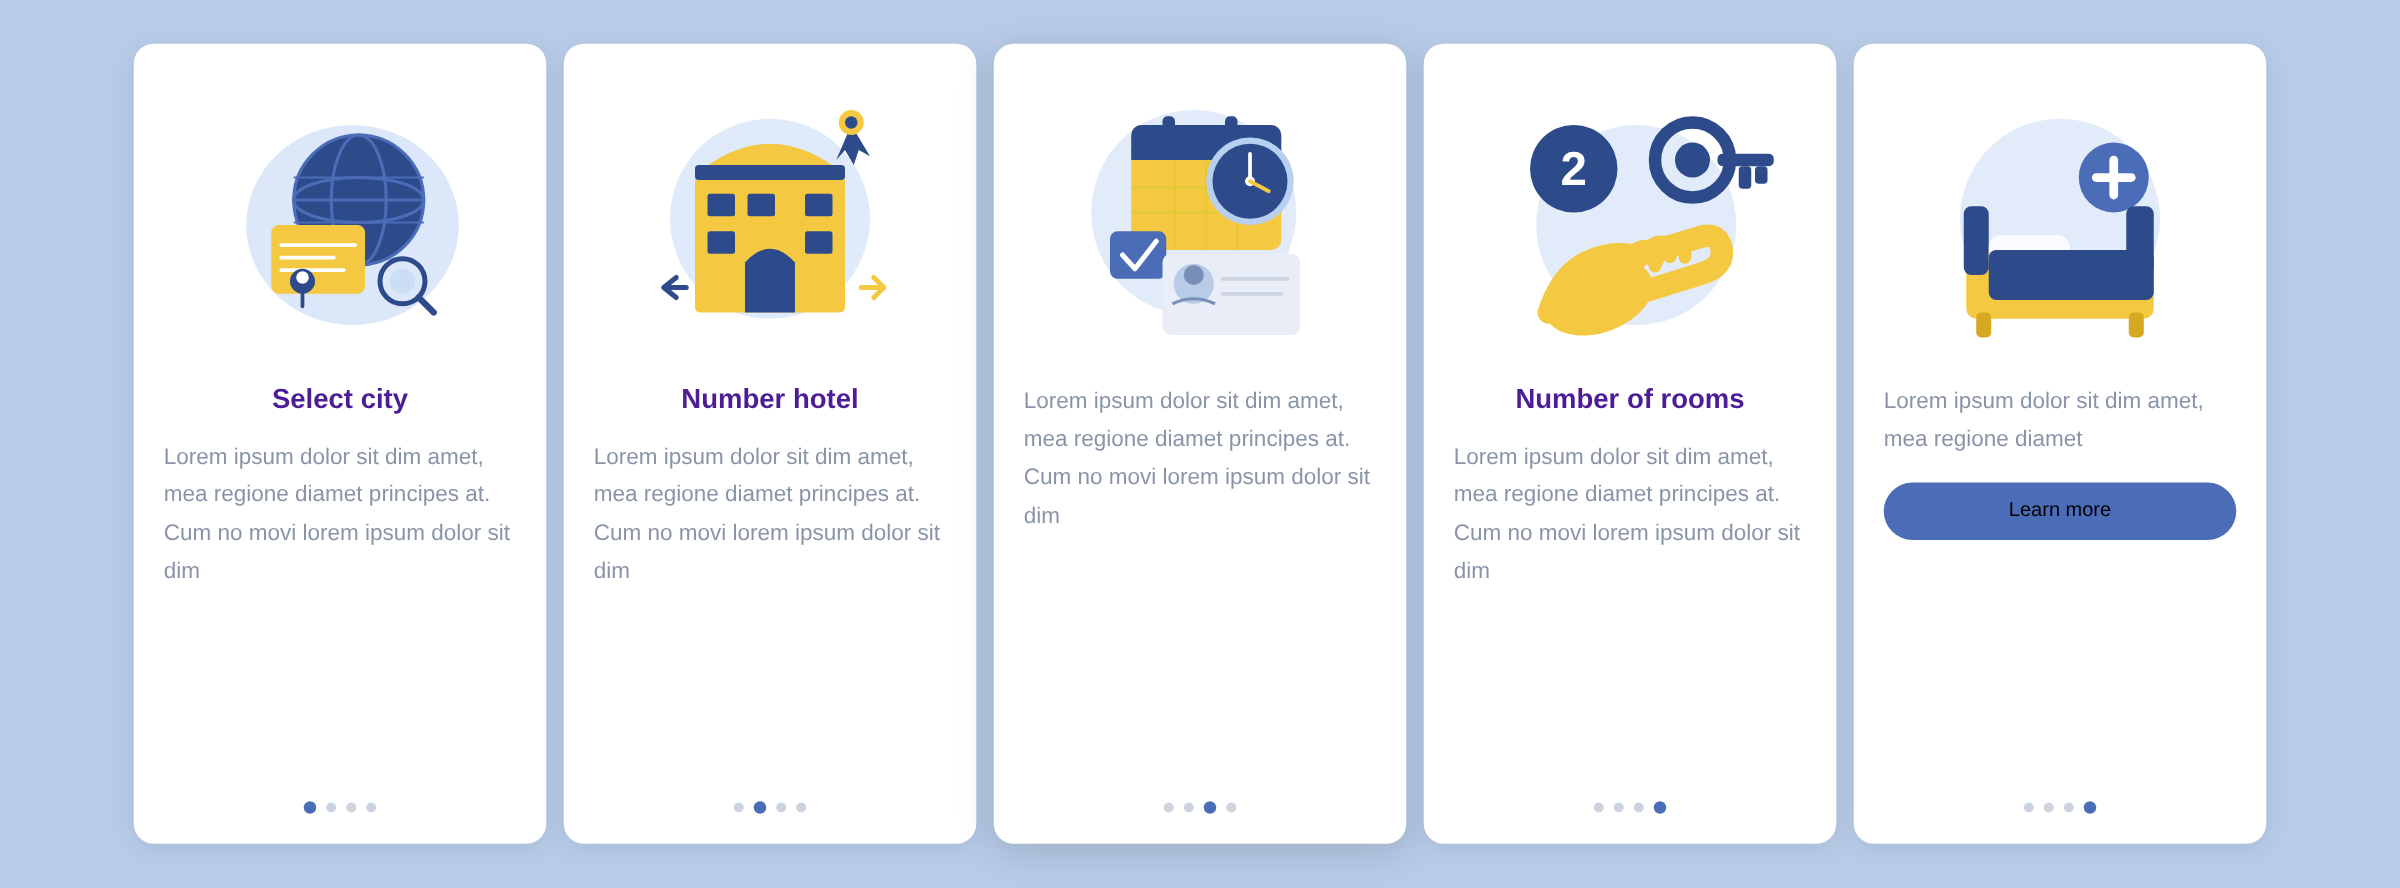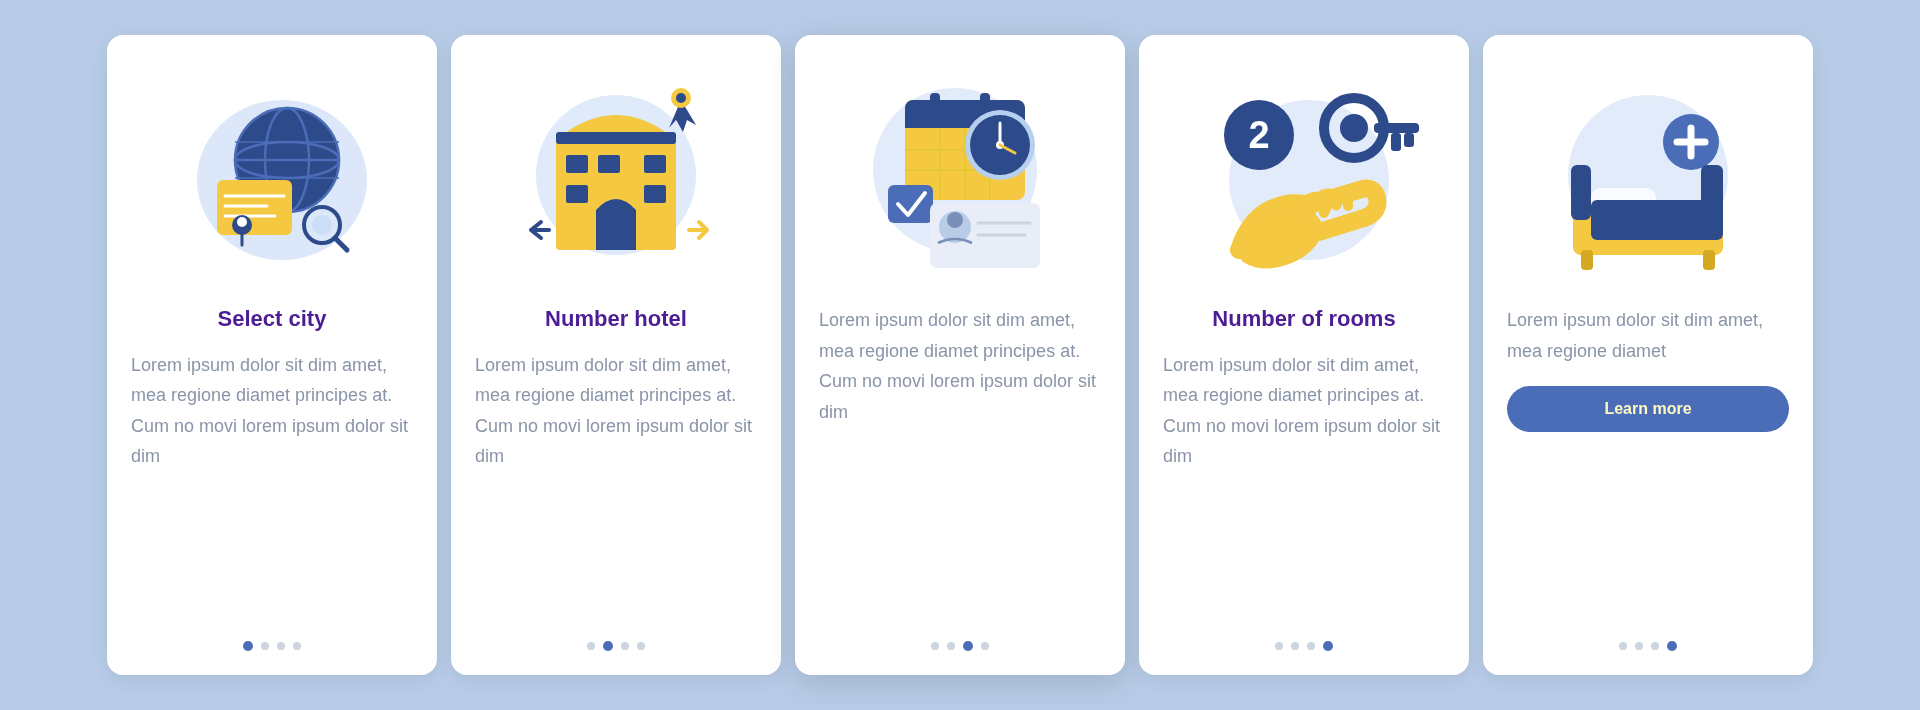--- a/index.html
+++ b/index.html
@@ -73,26 +73,26 @@
       border-radius: 50%;
       background: #ccd4e0;
     }
     .dot.active {
       background: #4b6cb7;
       width: 10px;
       height: 10px;
     }
     .learn-more-btn {
       background: #4b6cb7;
-      color: #fef9c3;
+      color: #000000;
       border: none;
       border-radius: 30px;
       padding: 14px 50px;
       font-size: 16px;
-      font-weight: 700;
+      font-weight: 400;
       cursor: pointer;
       margin-top: 20px;
       width: 100%;
     }
 
     
     svg { overflow: visible; }
   </style>
 </head>
 <body>

